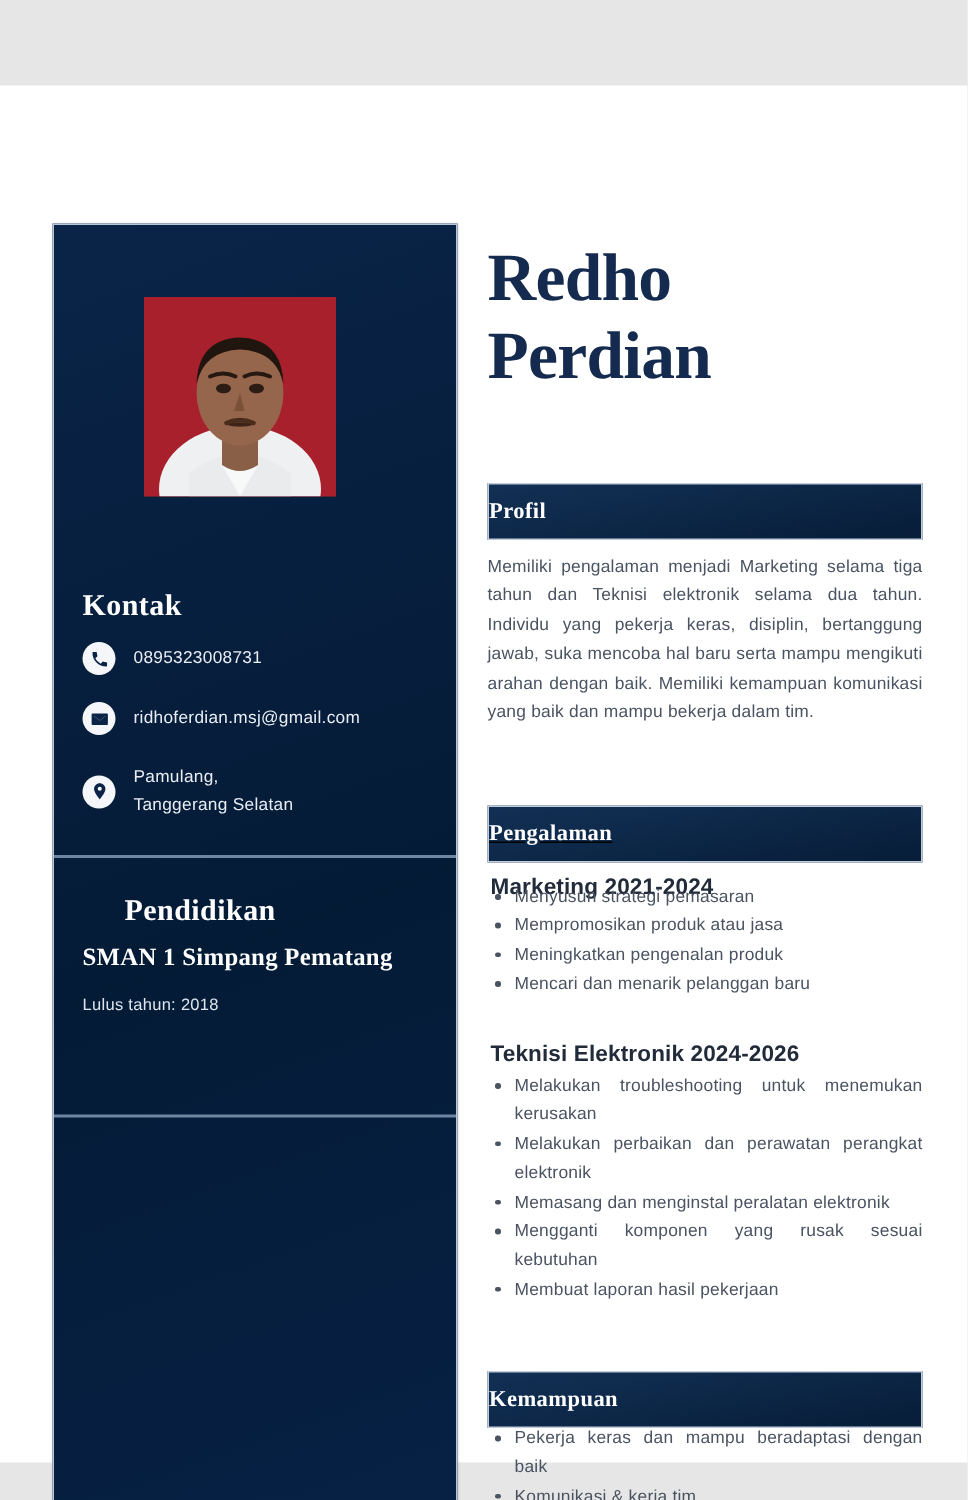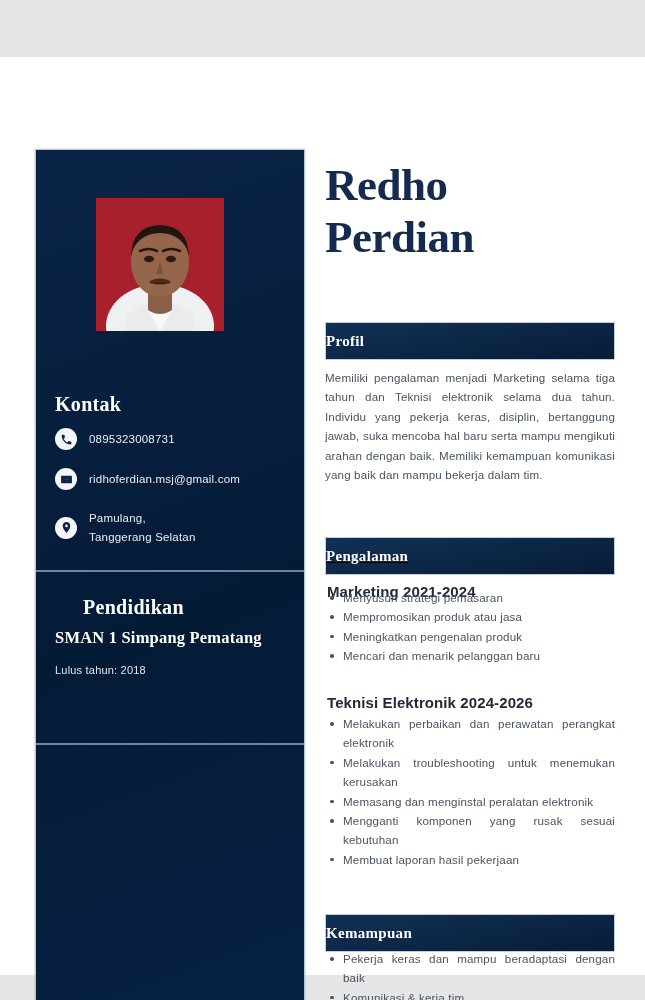--- a/index.html
+++ b/index.html
@@ -349,22 +349,22 @@
       <div class="job-title" id="job-1-title">Marketing 2021-2024</div>
       <ul class="bullets" id="job-1-list">
           <li>Menyusun strategi pemasaran</li>
           <li>Mempromosikan produk atau jasa</li>
           <li>Meningkatkan pengenalan produk</li>
           <li>Mencari dan menarik pelanggan baru</li>
         </ul>
 
       <div class="job-title" id="job-2-title">Teknisi Elektronik 2024-2026</div>
       <ul class="bullets" id="job-2-list">
+          <li>Melakukan troubleshooting untuk menemukan kerusakan</li>
           <li>Melakukan perbaikan dan perawatan perangkat elektronik</li>
-          <li>Melakukan troubleshooting untuk menemukan kerusakan</li>
           <li>Memasang dan menginstal peralatan elektronik</li>
           <li>Mengganti komponen yang rusak sesuai kebutuhan</li>
           <li>Membuat laporan hasil pekerjaan</li>
         </ul>
 
       <div class="section-band" id="kemampuan-band">
         <span class="section-band-title">Kemampuan</span>
       </div>
 
       <ul class="bullets" id="skills-list">

